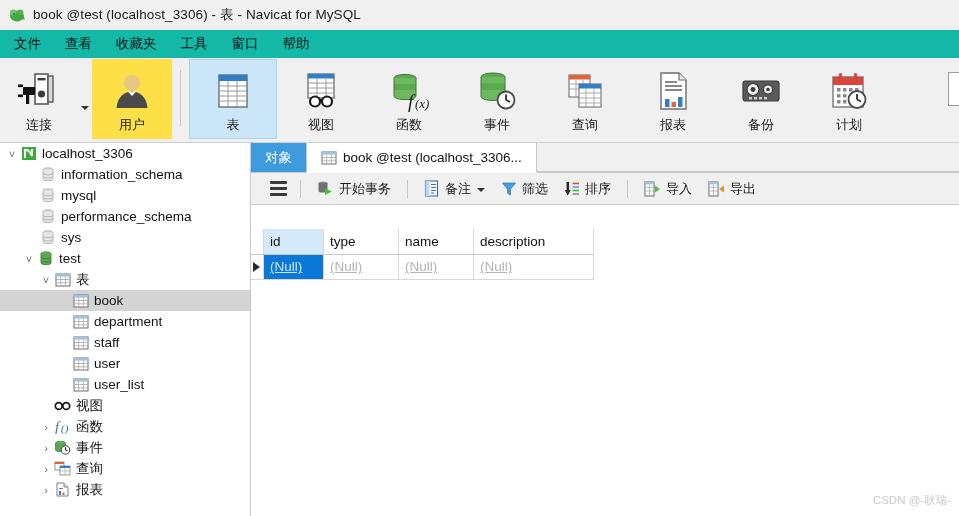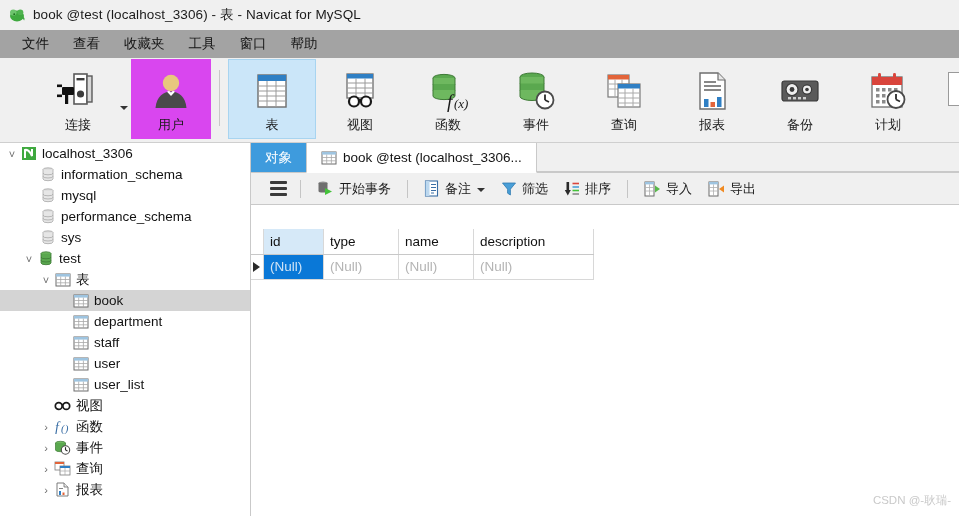--- a/index.html
+++ b/index.html
@@ -34,24 +34,24 @@
   .title-text {
     font-size: 13.5px;
     color: #1b1b1b;
     white-space: nowrap;
     letter-spacing: 0.1px;
   }
 
   
   .menubar {
     height: 28px;
-    background: #a3a3a3;
+    background: #14b8a6;
     display: flex;
     align-items: center;
-    padding-left: 10px;
+    padding-left: 2px;
     box-sizing: border-box;
   }
   .menu-item {
     font-size: 13.5px;
     color: #141414;
     padding: 3px 12px;
     cursor: default;
     white-space: nowrap;
   }
 
@@ -86,21 +86,21 @@
     align-items: center;
     justify-content: center;
   }
   .rb-btn .lbl {
     font-size: 13px;
     color: #1b1b1b;
     margin-top: 3px;
     white-space: nowrap;
   }
   .rb-btn.hover {
-    background: #d946ef;
+    background: #fde047;
     font-family: Liberation Serif, serif;
   }
   .rb-btn.selected {
     background: #cbe6f9;
     border: 1px solid #a8d4f0;
   }
   .rb-sep {
     width: 1px;
     background: #c8c8c8;
     margin: 12px 8px 16px 8px;
@@ -284,21 +284,21 @@
   }
   th.rowmark { width: 12px; padding: 0; background: #ffffff; }
   .rowarrow {
     position: absolute; top: 50%; left: 2px;
     transform: translateY(-50%);
     width: 0; height: 0;
     border-top: 5px solid transparent;
     border-bottom: 5px solid transparent;
     border-left: 7px solid #2a2a2a;
   }
-  td.nullcell { color: #b4b4b4; }
+  td.nullcell { color: #b4b4b4; text-decoration: underline; }
   td.nullcell.cellsel {
     background: #0a78d7;
     color: #cfe3f5;
   }
 
   
   .watermark {
     position: absolute;
     right: 8px; bottom: 8px;
     font-size: 11.5px;
@@ -338,21 +338,21 @@
     <div class="menu-item">文件</div>
     <div class="menu-item">查看</div>
     <div class="menu-item">收藏夹</div>
     <div class="menu-item">工具</div>
     <div class="menu-item">窗口</div>
     <div class="menu-item">帮助</div>
   </div>
 
   <div class="ribbon">
 
-    <div class="rb-btn wide" style="width:78px;margin-left:39px;">
+    <div class="rb-btn wide" style="width:78px;">
       <div class="ic">
         <svg width="44" height="42" viewBox="0 0 44 42">
           <rect x="18" y="4" width="13" height="30" fill="#ffffff" stroke="#5a5a5a" stroke-width="1.6"></rect>
           <rect x="31" y="6" width="5" height="26" fill="#d8d8d8" stroke="#5a5a5a" stroke-width="1.4"></rect>
           <rect x="20.5" y="8" width="8" height="2.4" fill="#3b3b3b"></rect>
           <circle cx="24.5" cy="24" r="3.6" fill="#3b3b3b"></circle>
           <rect x="6" y="17" width="12" height="8" rx="1" fill="#111111"></rect>
           <rect x="1" y="14.5" width="5" height="2.6" fill="#111111"></rect>
           <rect x="1" y="24.5" width="5" height="2.6" fill="#111111"></rect>
           <rect x="9" y="25" width="3.2" height="9" fill="#111111"></rect>

